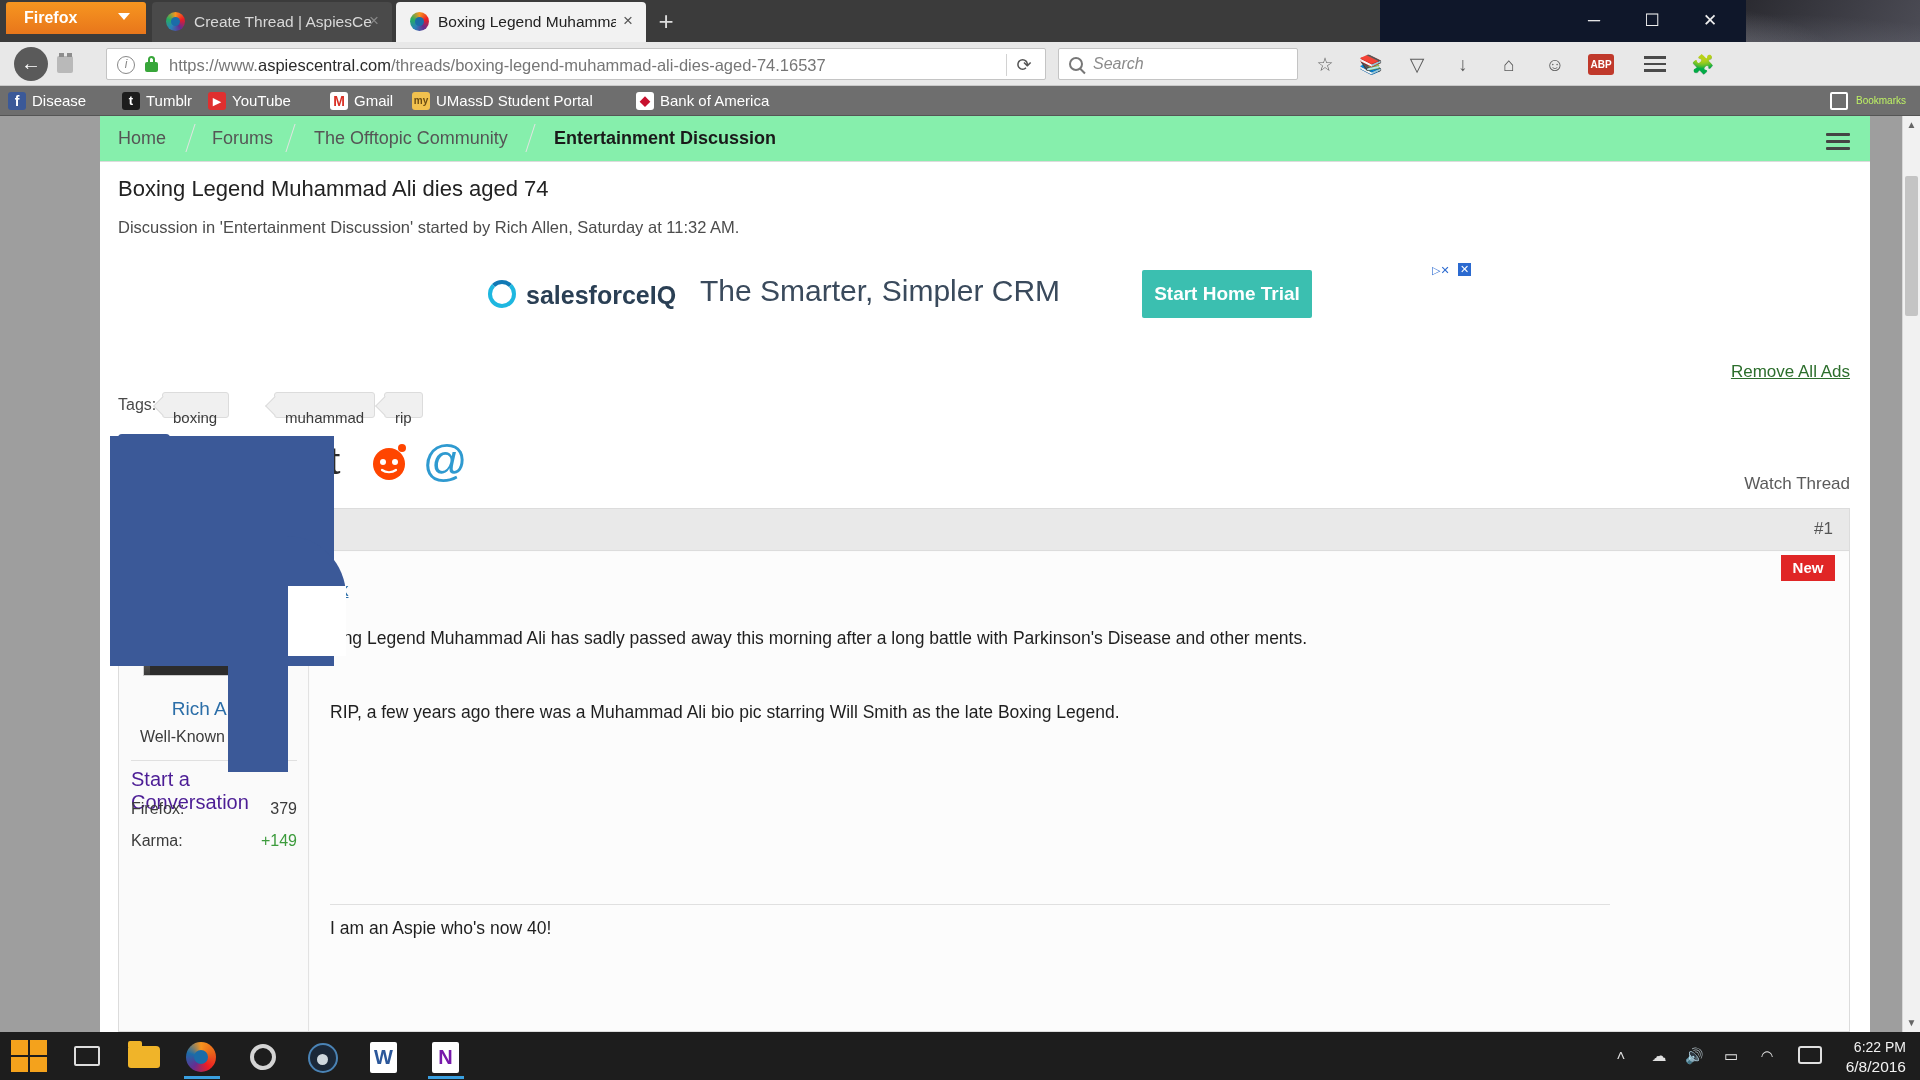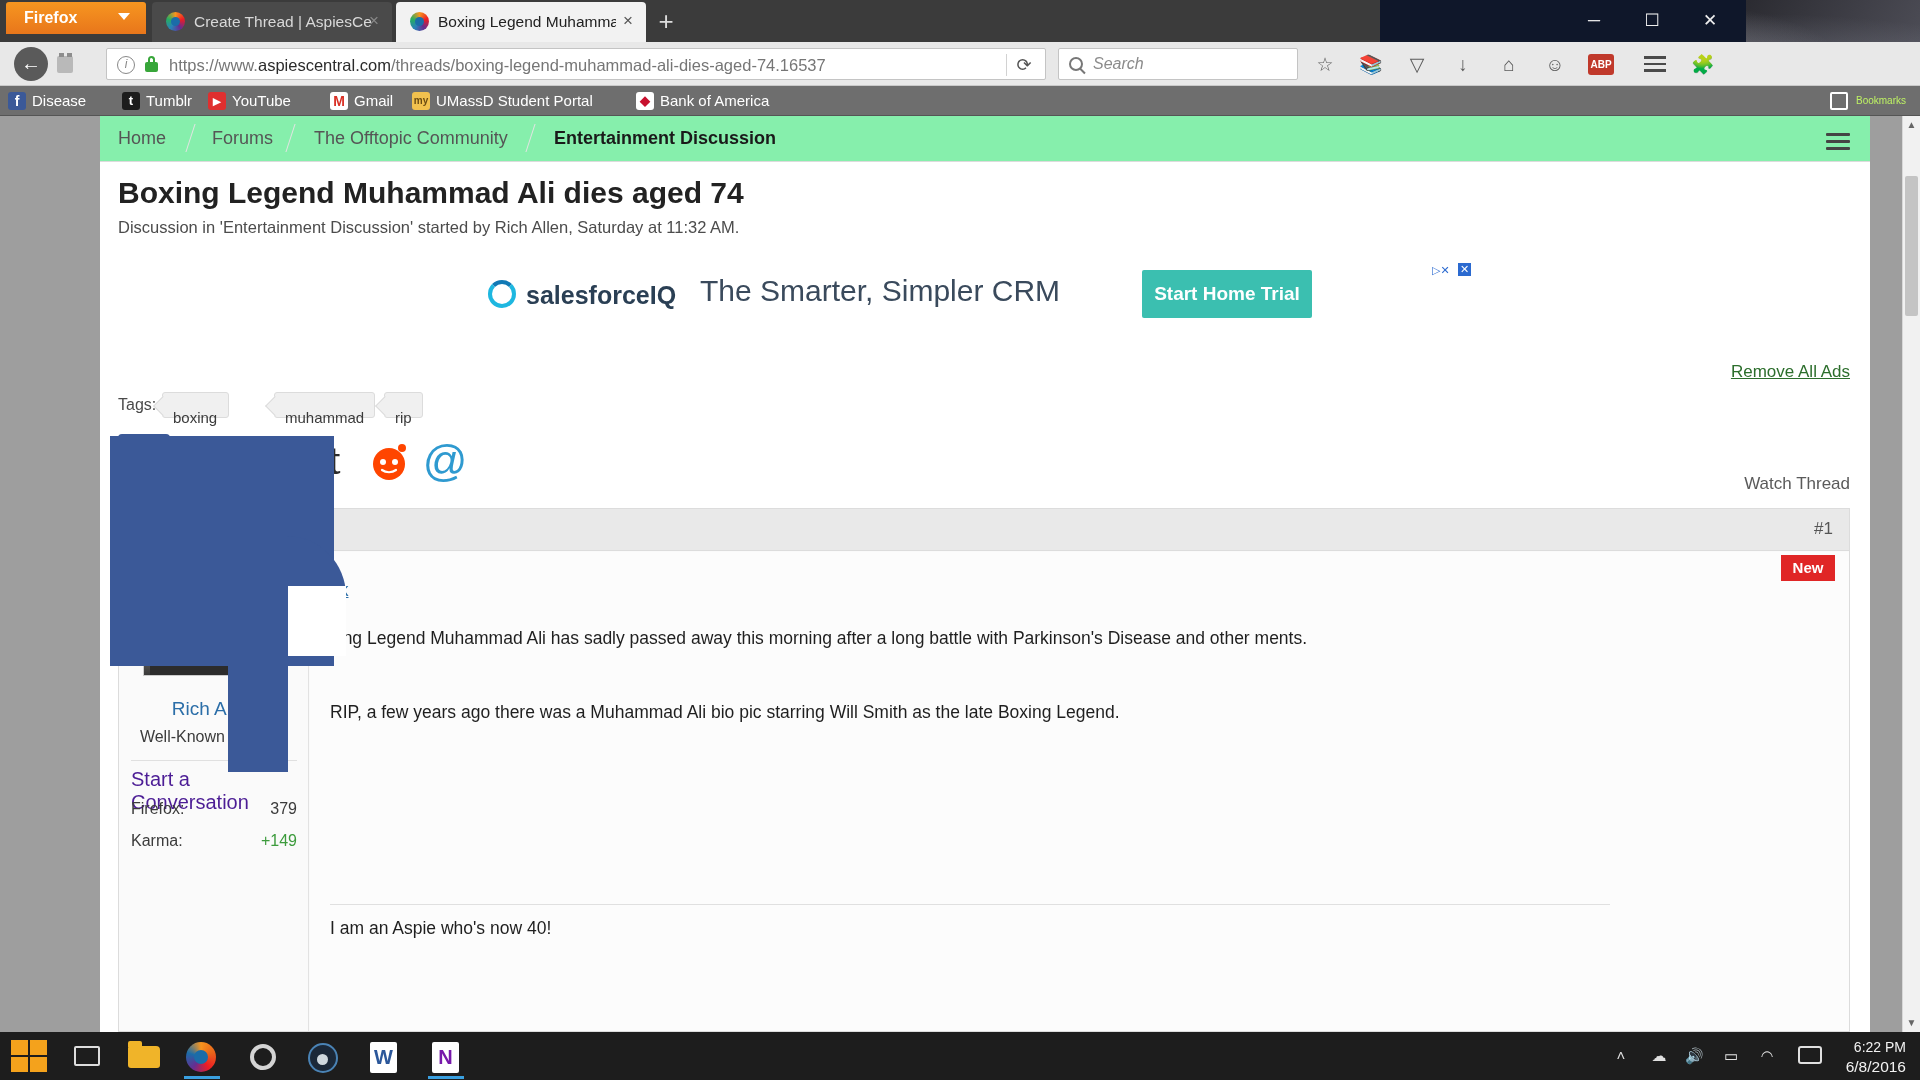--- a/index.html
+++ b/index.html
@@ -121,21 +121,21 @@
   .crumb.active { color:#1a1a1a; font-weight:bold; }
   .crumb-sep { position:absolute; top:8px; width:1px; height:28px; background:#e3e3e3; transform:skewX(-18deg); }
   #crumb-home { left:18px; } #sep-1 { left:90px; }
   #crumb-forums { left:112px; } #sep-2 { left:190px; }
   #crumb-offtopic { left:214px; } #sep-3 { left:430px; }
   #crumb-entertainment { left:454px; }
   #forum-hamburger { position:absolute; right:20px; top:13px; width:24px; height:20px; }
   #forum-hamburger span { display:block; height:3px; background:#444; margin:4px 0; border-radius:1px; }
 
   
-  #thread-title { position:absolute; left:18px; top:60px; font-size:30px; color:#222; font-weight:bold;text-align:center; }
+  #thread-title { position:absolute; left:18px; top:60px; font-size:22px; color:#222; font-weight:normal;text-align:center; }
   #thread-meta { position:absolute; left:18px; top:102px; font-size:16.5px; color:#4c4c4c; }
 
   
   #ad-banner { position:absolute; left:228px; top:128px; width:1100px; height:96px; background:#fff; }
   #ad-inner { position:absolute; left:32px; top:18px; width:1060px; height:64px; }
   #ad-logo-mark { position:absolute; left:128px; top:18px; width:28px;height:28px; border-radius:50%;
       border:4px solid #1eb7e0; border-top-color:#1179b5; }
   #ad-logo-text { position:absolute; left:166px; top:19px; font-size:25px; color:#2a3f54; font-weight:bold; }
   #ad-headline { position:absolute; left:340px; top:12px; font-size:30px; color:#3a4a5c; }
   #ad-cta { position:absolute; left:782px; top:8px; width:170px; height:48px; background:#3bbfb0;

